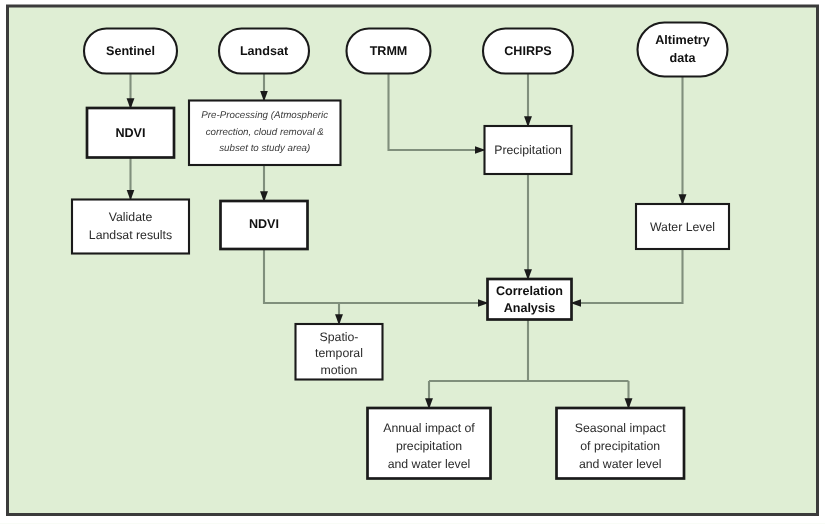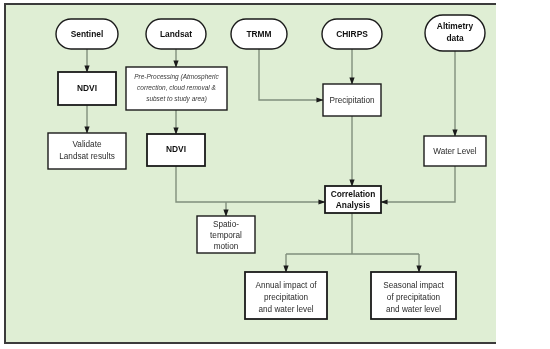--- a/index.html
+++ b/index.html
@@ -2,21 +2,21 @@
 <html><head>
 <meta charset="utf-8">
 <style>
   html, body {
     margin: 0;
     padding: 0;
     background: #ffffff;
   }
   #canvas {
     position: relative;
-    width: 496px;
+    width: 550px;
     height: 349px;
     background: #ffffff;
     font-family: "Liberation Sans", sans-serif;
     overflow: hidden;
   }
   svg#flow {
     position: absolute;
     left: 0;
     top: 0;
     width: 550px;

